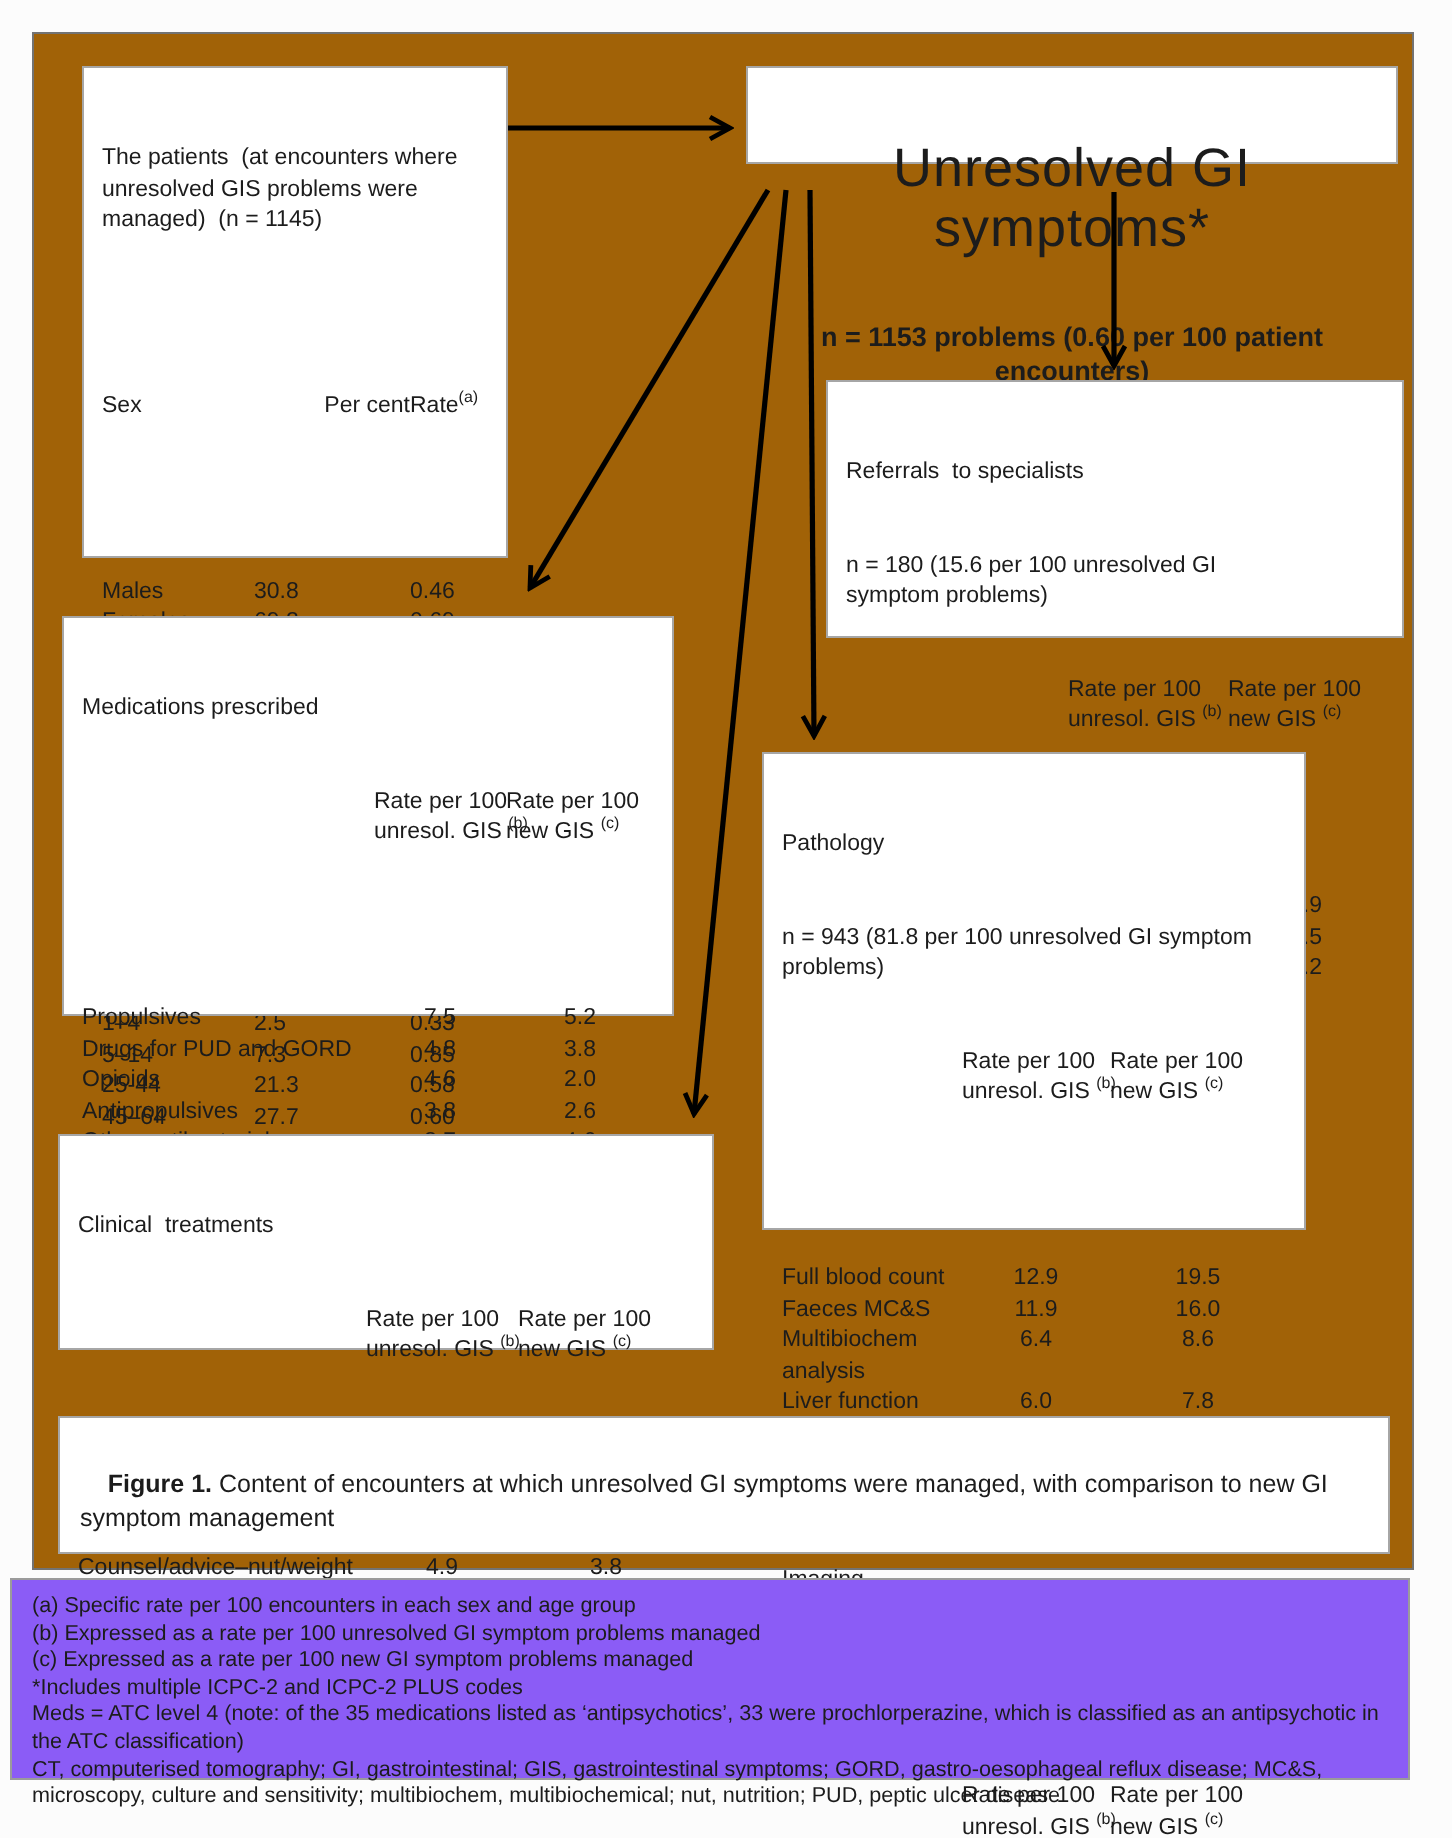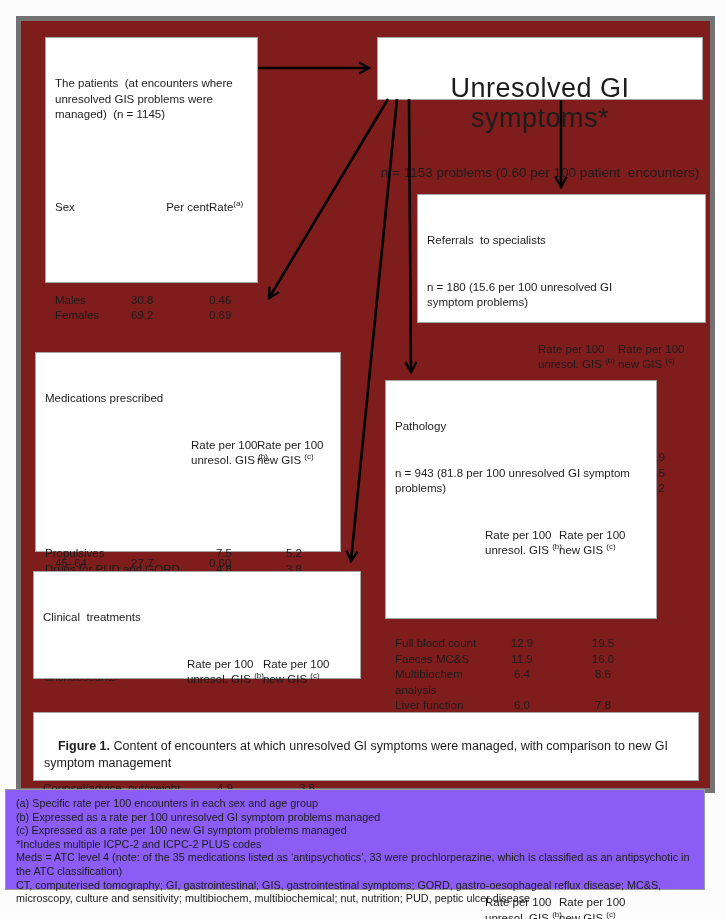--- a/index.html
+++ b/index.html
@@ -1,35 +1,35 @@
 <!DOCTYPE html>
 <html><head>
 <meta charset="utf-8">
 <style>
   html,body{margin:0;padding:0;background:#fcfcfc;}
   body{width:726px;height:919px;position:relative;overflow:hidden;
        font-family:"Liberation Sans","DejaVu Sans",sans-serif;color:#1c1c1c;
        -webkit-font-smoothing:antialiased;}
   .frame{position:absolute;left:16px;top:16px;width:689px;height:767px;
-         border:5px solid #737373;background:#7f1d1d;}
+         border:1px solid #737373;background:#a16207;}
   .notes-frame{position:absolute;left:5px;top:789px;width:700px;height:101px;
          border:1px solid #9b9b9b;background:#8b5cf6;padding:7px 10px;box-sizing:border-box;}
   .box{position:absolute;border:1px solid #a6a6a6;background:#fff;box-sizing:border-box;
        font-size:11.5px;line-height:15.5px;padding:7px 9px;white-space:pre-wrap;}
   
   #box-patients{left:24px;top:16px;width:213px;height:246px;}
-  #box-title{left:356px;top:16px;width:326px;height:63px;padding:4px 2px;text-align:center;}
+  #box-title{left:356px;top:16px;width:326px;height:49px;padding:4px 2px;text-align:center;}
   #box-referrals{left:396px;top:173px;width:289px;height:129px;}
-  #box-medications{left:14px;top:291px;width:306px;height:200px;margin-top:40px;}
+  #box-medications{left:14px;top:291px;width:306px;height:200px;}
   #box-pathology{left:364px;top:359px;width:272px;height:239px;}
   #box-clinical{left:12px;top:550px;width:328px;height:108px;}
   #box-caption{left:12px;top:691px;width:666px;height:69px;font-size:12.5px;line-height:17px;
                padding:8px 10px;}
   .main-title{font-size:27px;line-height:30px;letter-spacing:.5px;}
-  .main-sub{font-size:13.5px;line-height:17px;}
+  .main-sub{font-size:13.5px;line-height:17px;font-weight:bold;}
   .bhead,.bsub{white-space:pre-wrap;}
   
   .srow{display:grid;white-space:normal;}
   .colhead .ch{white-space:nowrap;}
   .val{text-align:center;}
   sup{font-size:8px;vertical-align:super;line-height:0;}
   .g-ref .srow{grid-template-columns:1fr 80px 78px;}
   .g-med .srow{grid-template-columns:1fr 66px 74px;}
   .g-path .srow{grid-template-columns:1fr 74px 88px;}
   .g-clin .srow{grid-template-columns:1fr 76px 88px;}

